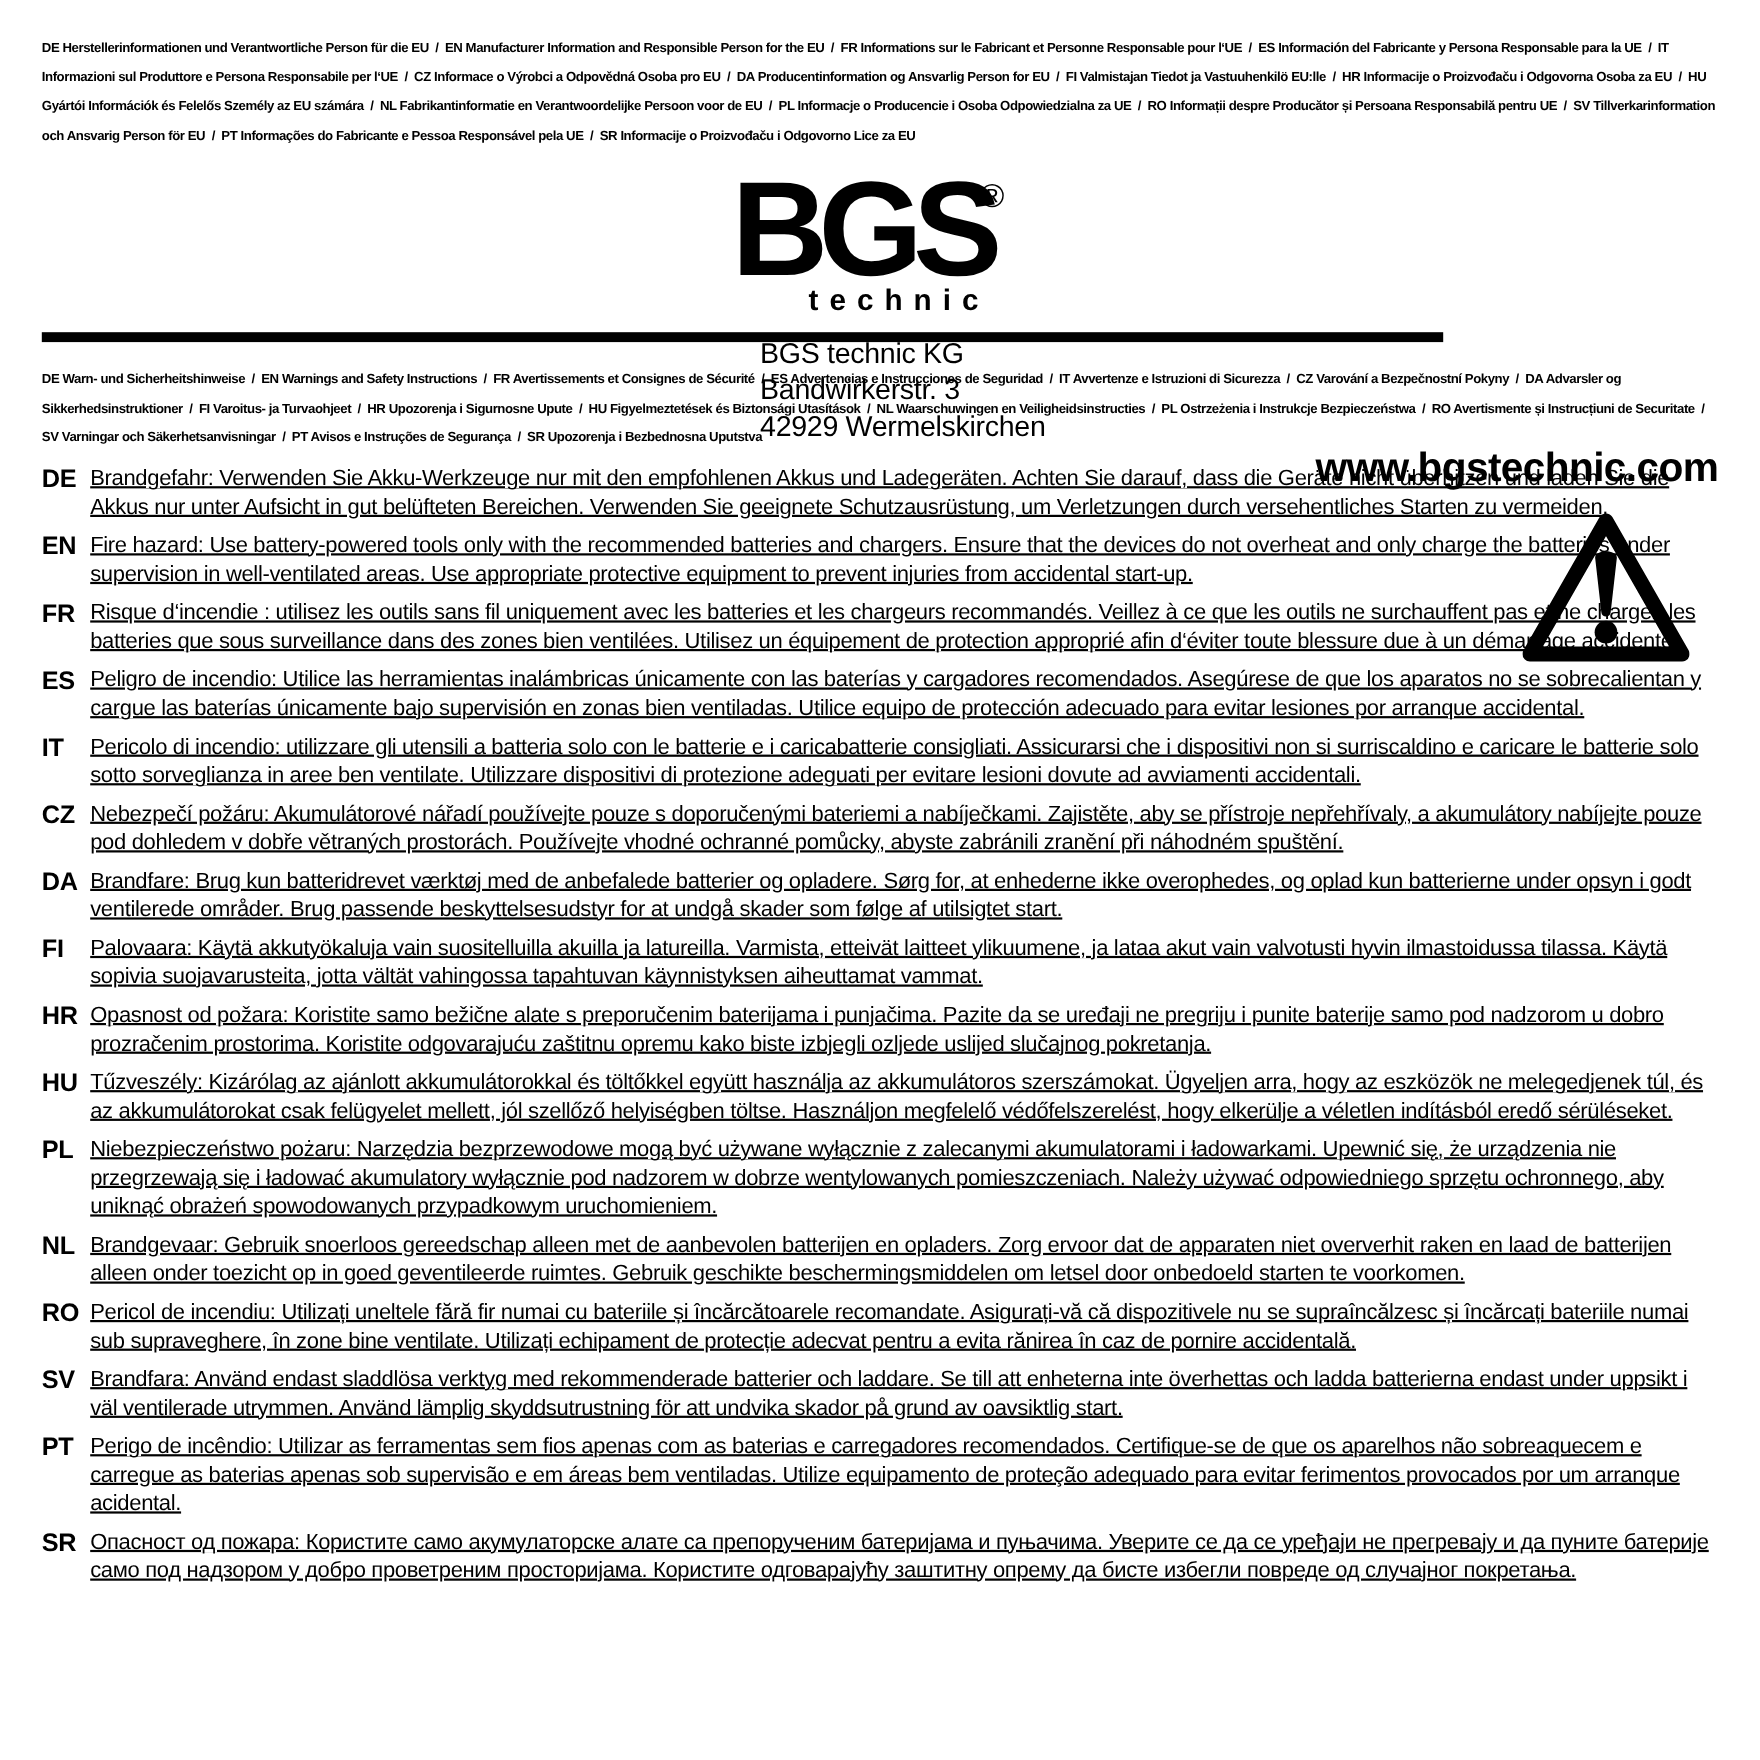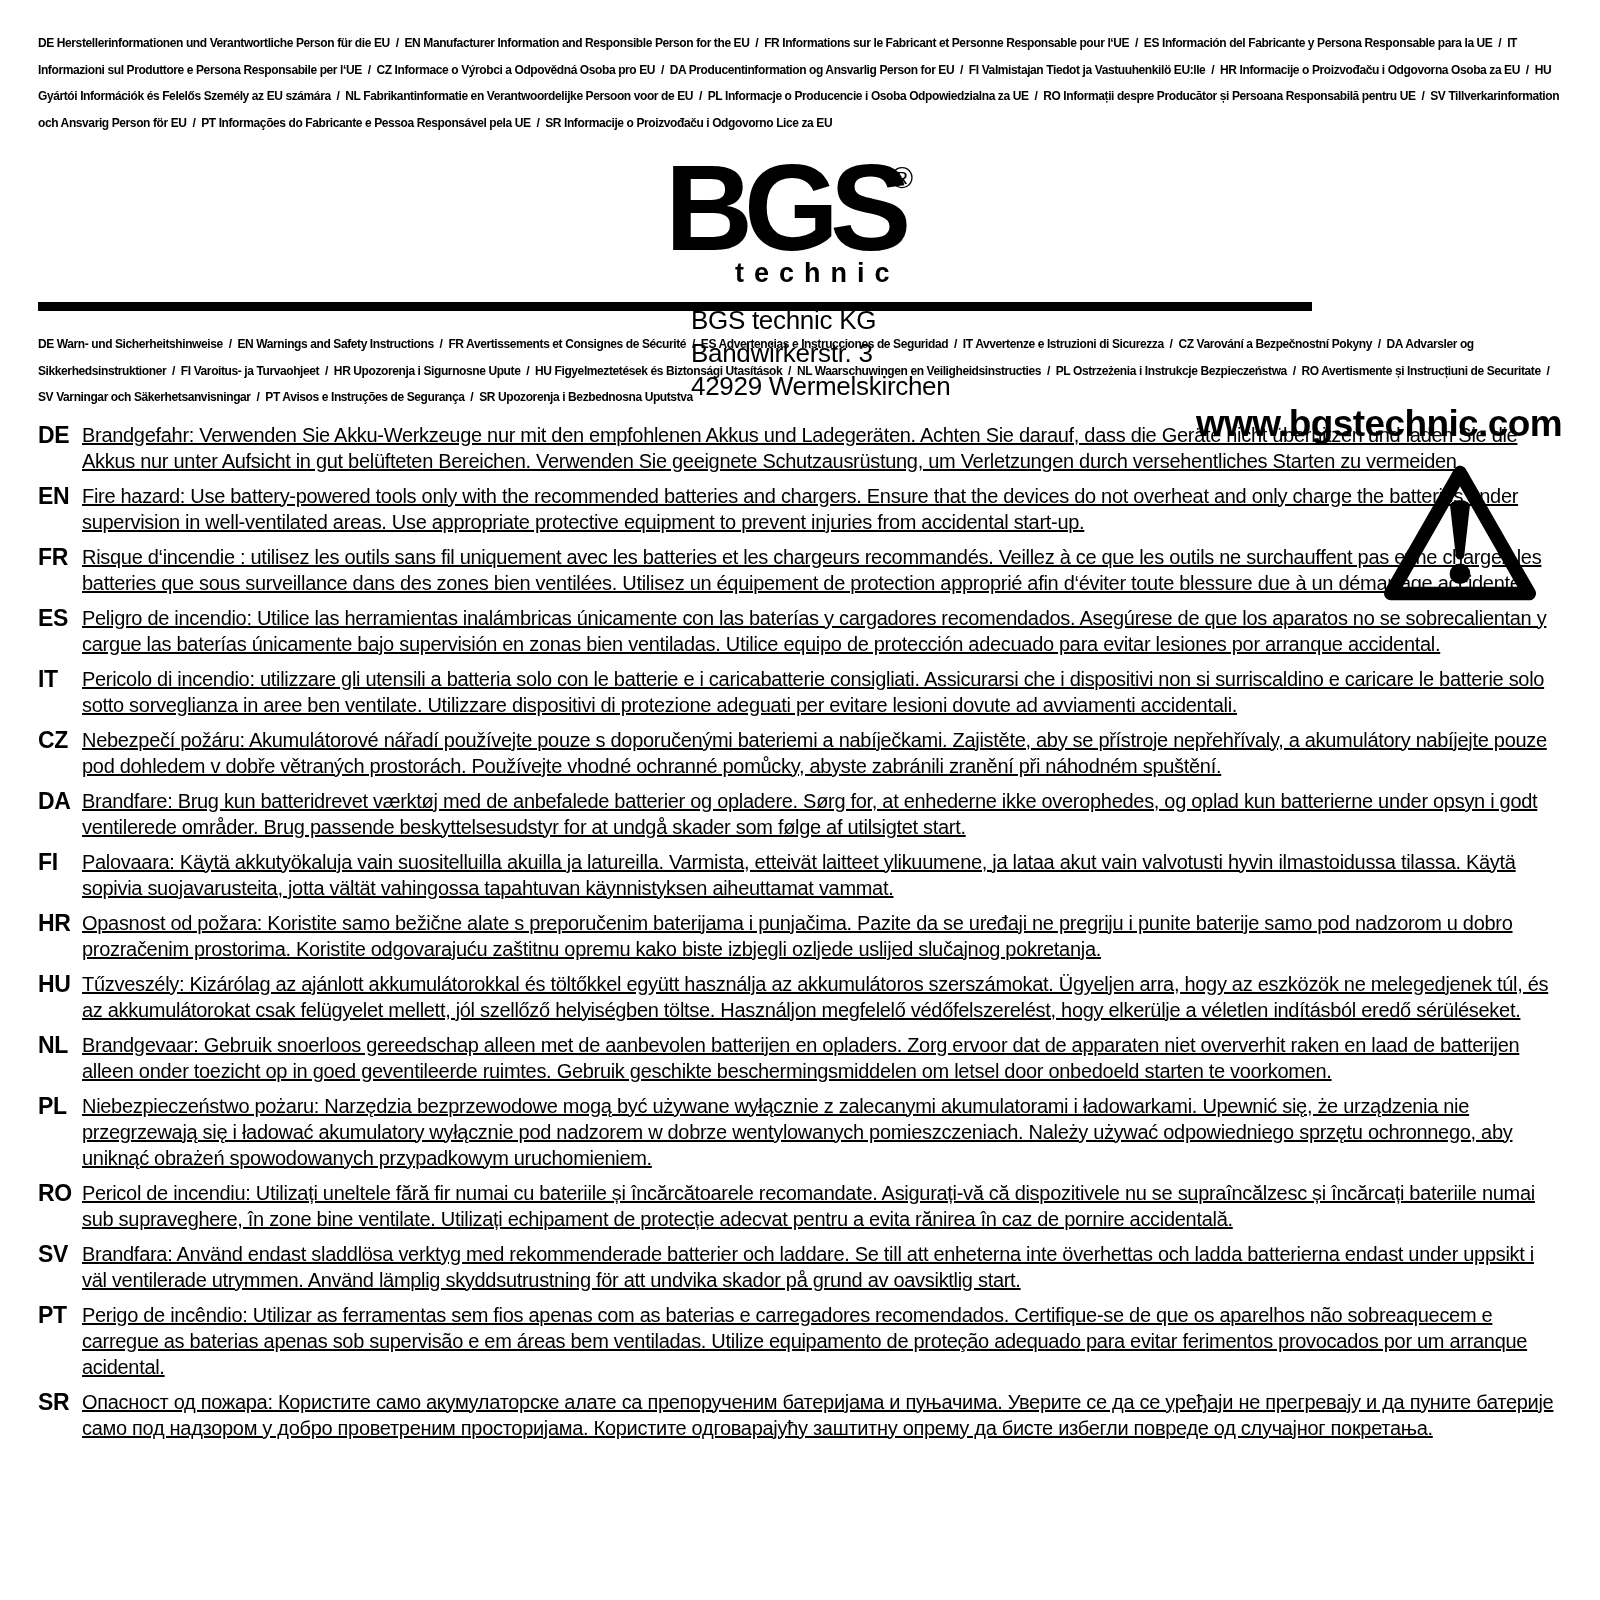--- a/index.html
+++ b/index.html
@@ -160,26 +160,26 @@
     </div>
     <div class="warn-item">
       <span class="warn-code">HR</span>
       <span class="warn-text">Opasnost od požara: Koristite samo bežične alate s preporučenim baterijama i punjačima. Pazite da se uređaji ne pregriju i punite baterije samo pod nadzorom u dobro prozračenim prostorima. Koristite odgovarajuću zaštitnu opremu kako biste izbjegli ozljede uslijed slučajnog pokretanja.</span>
     </div>
     <div class="warn-item">
       <span class="warn-code">HU</span>
       <span class="warn-text">Tűzveszély: Kizárólag az ajánlott akkumulátorokkal és töltőkkel együtt használja az akkumulátoros szerszámokat. Ügyeljen arra, hogy az eszközök ne melegedjenek túl, és az akkumulátorokat csak felügyelet mellett, jól szellőző helyiségben töltse. Használjon megfelelő védőfelszerelést, hogy elkerülje a véletlen indításból eredő sérüléseket.</span>
     </div>
     <div class="warn-item">
+      <span class="warn-code">PL</span>
+      <span class="warn-text">Niebezpieczeństwo pożaru: Narzędzia bezprzewodowe mogą być używane wyłącznie z zalecanymi akumulatorami i ładowarkami. Upewnić się, że urządzenia nie przegrzewają się i ładować akumulatory wyłącznie pod nadzorem w dobrze wentylowanych pomieszczeniach. Należy używać odpowiedniego sprzętu ochronnego, aby uniknąć obrażeń spowodowanych przypadkowym uruchomieniem.</span>
+    </div>
+    <div class="warn-item">
       <span class="warn-code">NL</span>
       <span class="warn-text">Brandgevaar: Gebruik snoerloos gereedschap alleen met de aanbevolen batterijen en opladers. Zorg ervoor dat de apparaten niet oververhit raken en laad de batterijen alleen onder toezicht op in goed geventileerde ruimtes. Gebruik geschikte beschermingsmiddelen om letsel door onbedoeld starten te voorkomen.</span>
-    </div>
-    <div class="warn-item">
-      <span class="warn-code">PL</span>
-      <span class="warn-text">Niebezpieczeństwo pożaru: Narzędzia bezprzewodowe mogą być używane wyłącznie z zalecanymi akumulatorami i ładowarkami. Upewnić się, że urządzenia nie przegrzewają się i ładować akumulatory wyłącznie pod nadzorem w dobrze wentylowanych pomieszczeniach. Należy używać odpowiedniego sprzętu ochronnego, aby uniknąć obrażeń spowodowanych przypadkowym uruchomieniem.</span>
     </div>
     <div class="warn-item">
       <span class="warn-code">RO</span>
       <span class="warn-text">Pericol de incendiu: Utilizați uneltele fără fir numai cu bateriile și încărcătoarele recomandate. Asigurați-vă că dispozitivele nu se supraîncălzesc și încărcați bateriile numai sub supraveghere, în zone bine ventilate. Utilizați echipament de protecție adecvat pentru a evita rănirea în caz de pornire accidentală.</span>
     </div>
     <div class="warn-item">
       <span class="warn-code">SV</span>
       <span class="warn-text">Brandfara: Använd endast sladdlösa verktyg med rekommenderade batterier och laddare. Se till att enheterna inte överhettas och ladda batterierna endast under uppsikt i väl ventilerade utrymmen. Använd lämplig skyddsutrustning för att undvika skador på grund av oavsiktlig start.</span>
     </div>
     <div class="warn-item">

